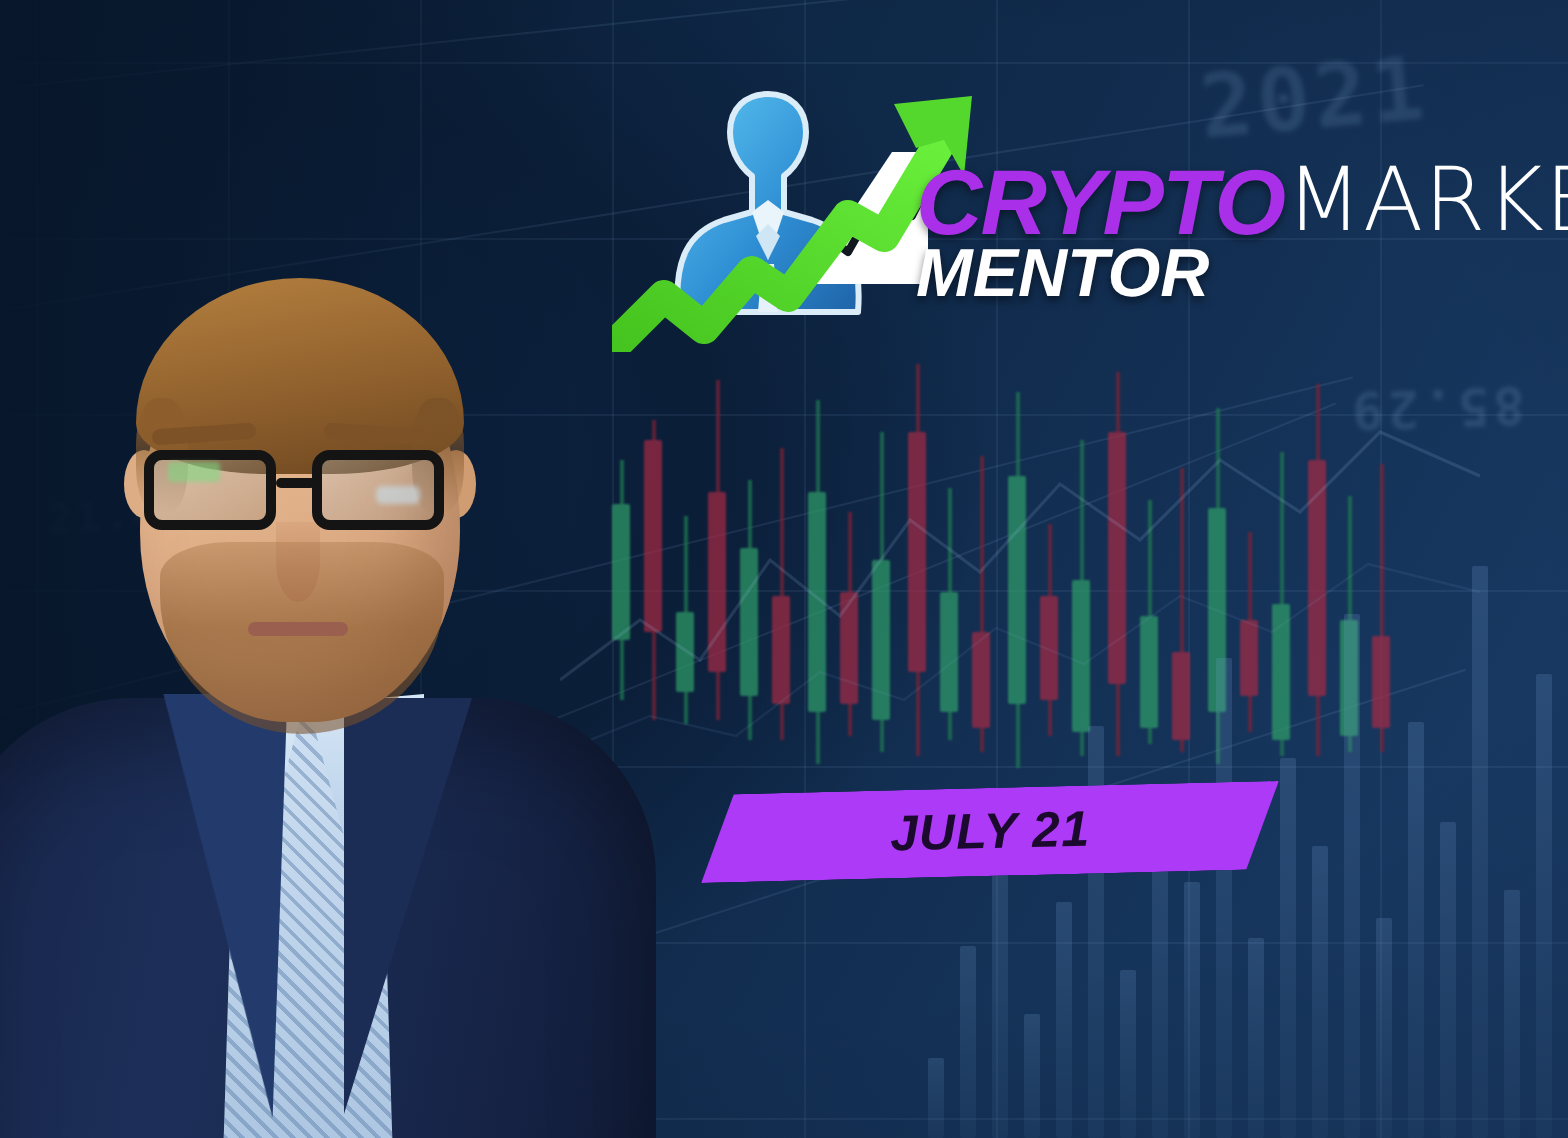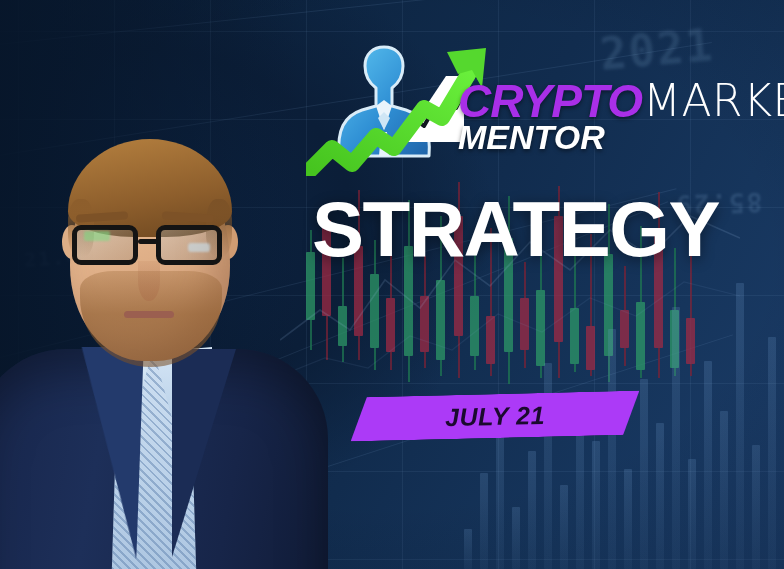--- a/index.html
+++ b/index.html
@@ -428,20 +428,19 @@
     <div class="wordmark">
       <div class="wm-row1">
         <span class="wm-crypto">CRYPTO</span>
         <span class="wm-market">MARKET</span>
       </div>
       <div class="wm-mentor">MENTOR</div>
     </div>
   </div>
 
   <div class="headline">
-    <span class="hl-1">STRATEGY</span>
   </div>
 
   <div class="date-banner">
     <span class="date-text">JULY 21</span>
   </div>
 
 </div>
 
 </body></html>

